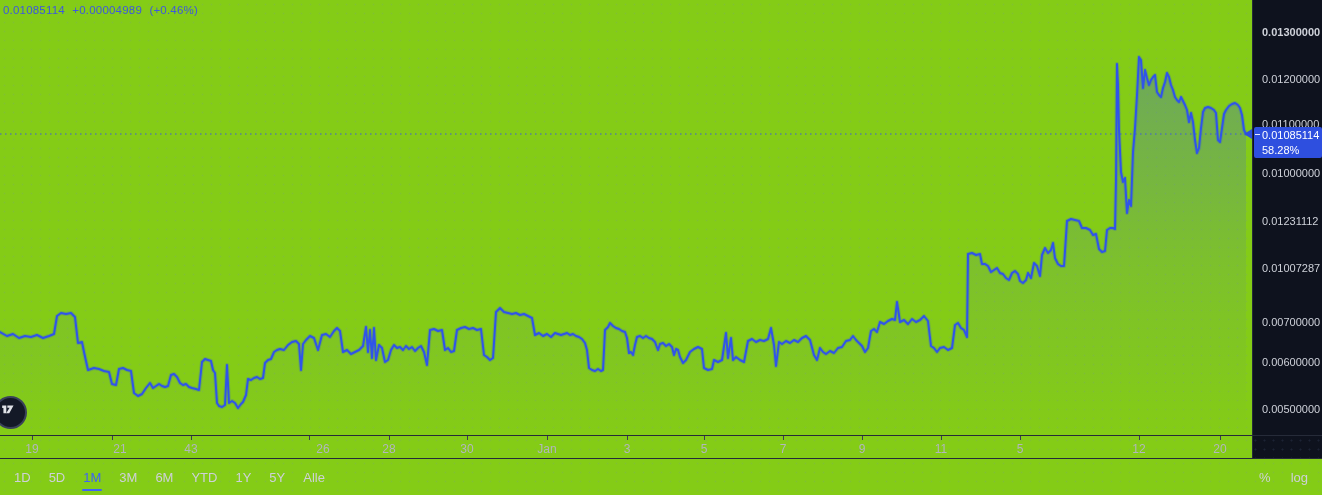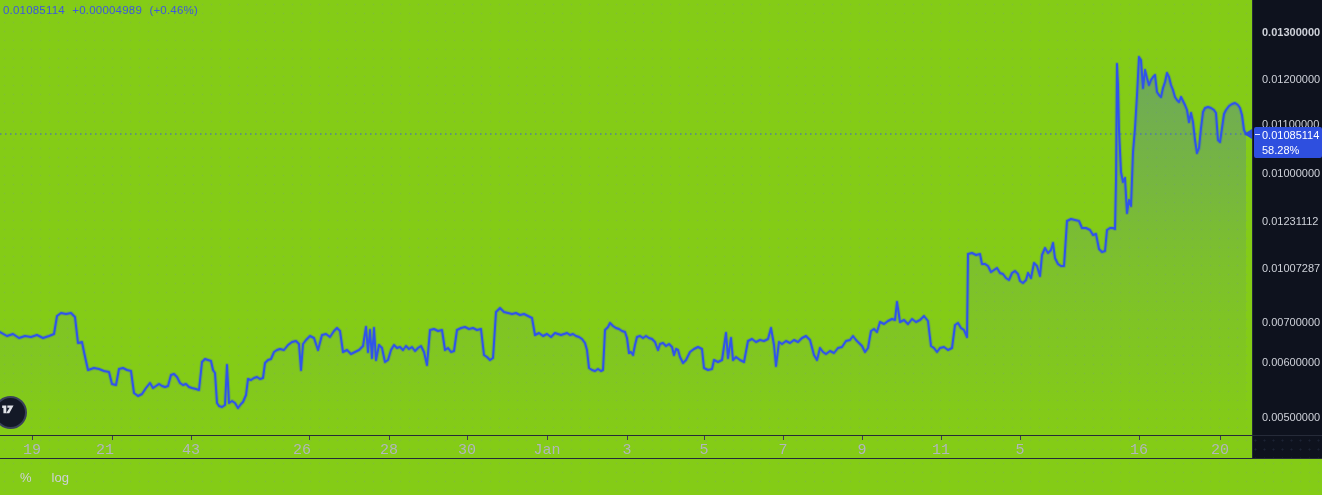--- a/index.html
+++ b/index.html
@@ -39,21 +39,21 @@
     background:#2e4fdf;color:#ffffff;font-size:11px;line-height:15px;
     padding:1px 0 0 8px;z-index:3;
   }
   .price-tag .dash{
     position:absolute;left:1px;top:7px;width:5px;height:1px;background:#e8ecff;
   }
   .axis-vborder{position:absolute;left:1252px;top:0;width:1px;height:458px;background:#262b39;z-index:4;}
   
   .time-axis{
     position:absolute;left:0;top:435px;width:1322px;height:23px;
-    border-top:1px solid #262b39;font-size:15px;color:#b2b6bf;cursor:ew-resize;font-family:Liberation Mono, monospace;
+    border-top:1px solid #262b39;font-size:12px;color:#b2b6bf;cursor:ew-resize;
   }
   .ta-tick{position:absolute;top:0;width:1px;height:4px;background:#3a3f4d;}
   .ta-label{position:absolute;top:6px;transform:translateX(-50%);white-space:nowrap;}
   
   .toolbar{
     position:absolute;left:0;top:458px;width:1322px;height:37px;
     border-top:1px solid #262b39;
     display:flex;align-items:center;justify-content:space-between;
     font-size:13px;color:#ced1d9;
   }
@@ -100,69 +100,80 @@
       <svg width="22" height="22" viewBox="0 0 32 32">
         <path fill="#e0e2e7" d="M9 11 h6 v11 h-4.2 v-7.6 H9 z"></path>
         <path fill="#e0e2e7" d="M16.5 11 h9 l-6.2 11 h-4.6 l5.1 -7.8 h-3.3 z"></path>
       </svg>
     </div>
   </div>
 
   <div class="axis-vborder"></div>
 
   <div class="price-axis" id="price-axis">
-      <div class="pa-label" style="top: 403px; margin-top: 8px;">0.00500000</div>
+      <div class="pa-label" style="top: 403px;">0.00500000</div>
       <div class="pa-label" style="top: 356px;">0.00600000</div>
       <div class="pa-label" style="top: 316px;">0.00700000</div>
       <div class="pa-label" style="top: 262px;">0.01007287</div>
       <div class="pa-label" style="top: 215px;">0.01231112</div>
       <div class="pa-label" style="top: 167px;">0.01000000</div>
       <div class="pa-label" style="top: 118px; text-decoration: underline;">0.01100000</div>
       <div class="pa-label" style="top: 73px;">0.01200000</div>
       <div class="pa-label" style="top: 26px; font-weight: bold;">0.01300000</div>
     <div class="price-tag" id="price-tag" style="top: 127px;">
       <div class="dash"></div>
       <div>0.01085114</div>
       <div>58.28%</div>
     </div>
   </div>
 
   <div class="time-axis dotgrid" id="time-axis">
       <div class="ta-tick" style="left: 32px;"></div>
       <div class="ta-label" style="left: 32px;">19</div>
       <div class="ta-tick" style="left: 112px;"></div>
-      <div class="ta-label" style="left: 105px;">21</div>
+      <div class="ta-label" style="left: 120px;">21</div>
       <div class="ta-tick" style="left: 191px;"></div>
       <div class="ta-label" style="left: 191px;">43</div>
       <div class="ta-tick" style="left: 309px;"></div>
-      <div class="ta-label" style="left: 302px;">26</div>
+      <div class="ta-label" style="left: 323px;">26</div>
       <div class="ta-tick" style="left: 389px;"></div>
       <div class="ta-label" style="left: 389px;">28</div>
       <div class="ta-tick" style="left: 467px;"></div>
       <div class="ta-label" style="left: 467px;">30</div>
       <div class="ta-tick" style="left: 547px;"></div>
       <div class="ta-label" style="left: 547px;">Jan</div>
       <div class="ta-tick" style="left: 627px;"></div>
       <div class="ta-label" style="left: 627px;">3</div>
       <div class="ta-tick" style="left: 704px;"></div>
       <div class="ta-label" style="left: 704px;">5</div>
       <div class="ta-tick" style="left: 783px;"></div>
       <div class="ta-label" style="left: 783px;">7</div>
       <div class="ta-tick" style="left: 862px;"></div>
       <div class="ta-label" style="left: 862px;">9</div>
       <div class="ta-tick" style="left: 941px;"></div>
       <div class="ta-label" style="left: 941px;">11</div>
       <div class="ta-tick" style="left: 1020px;"></div>
       <div class="ta-label" style="left: 1020px;">5</div>
       <div class="ta-tick" style="left: 1139px;"></div>
-      <div class="ta-label" style="left: 1139px;">16</div>
+      <div class="ta-label" style="left: 1139px;">12</div>
       <div class="ta-tick" style="left: 1220px;"></div>
       <div class="ta-label" style="left: 1220px;">20</div>
     </div>
 
   <div class="toolbar dotgrid">
+    <div class="ranges" id="ranges">
+        <span class="range-btn">1D</span>
+        <span class="range-btn">5D</span>
+        <span class="range-btn active">1M</span>
+        <span class="range-btn">3M</span>
+        <span class="range-btn">6M</span>
+        <span class="range-btn">YTD</span>
+        <span class="range-btn">1Y</span>
+        <span class="range-btn">5Y</span>
+        <span class="range-btn">Alle</span>
+      </div>
     <div class="scales" id="scales">
         <span class="scale-btn">%</span>
         <span class="scale-btn">log</span>
       </div>
   </div>
 
 </div>
 
 </body></html>

